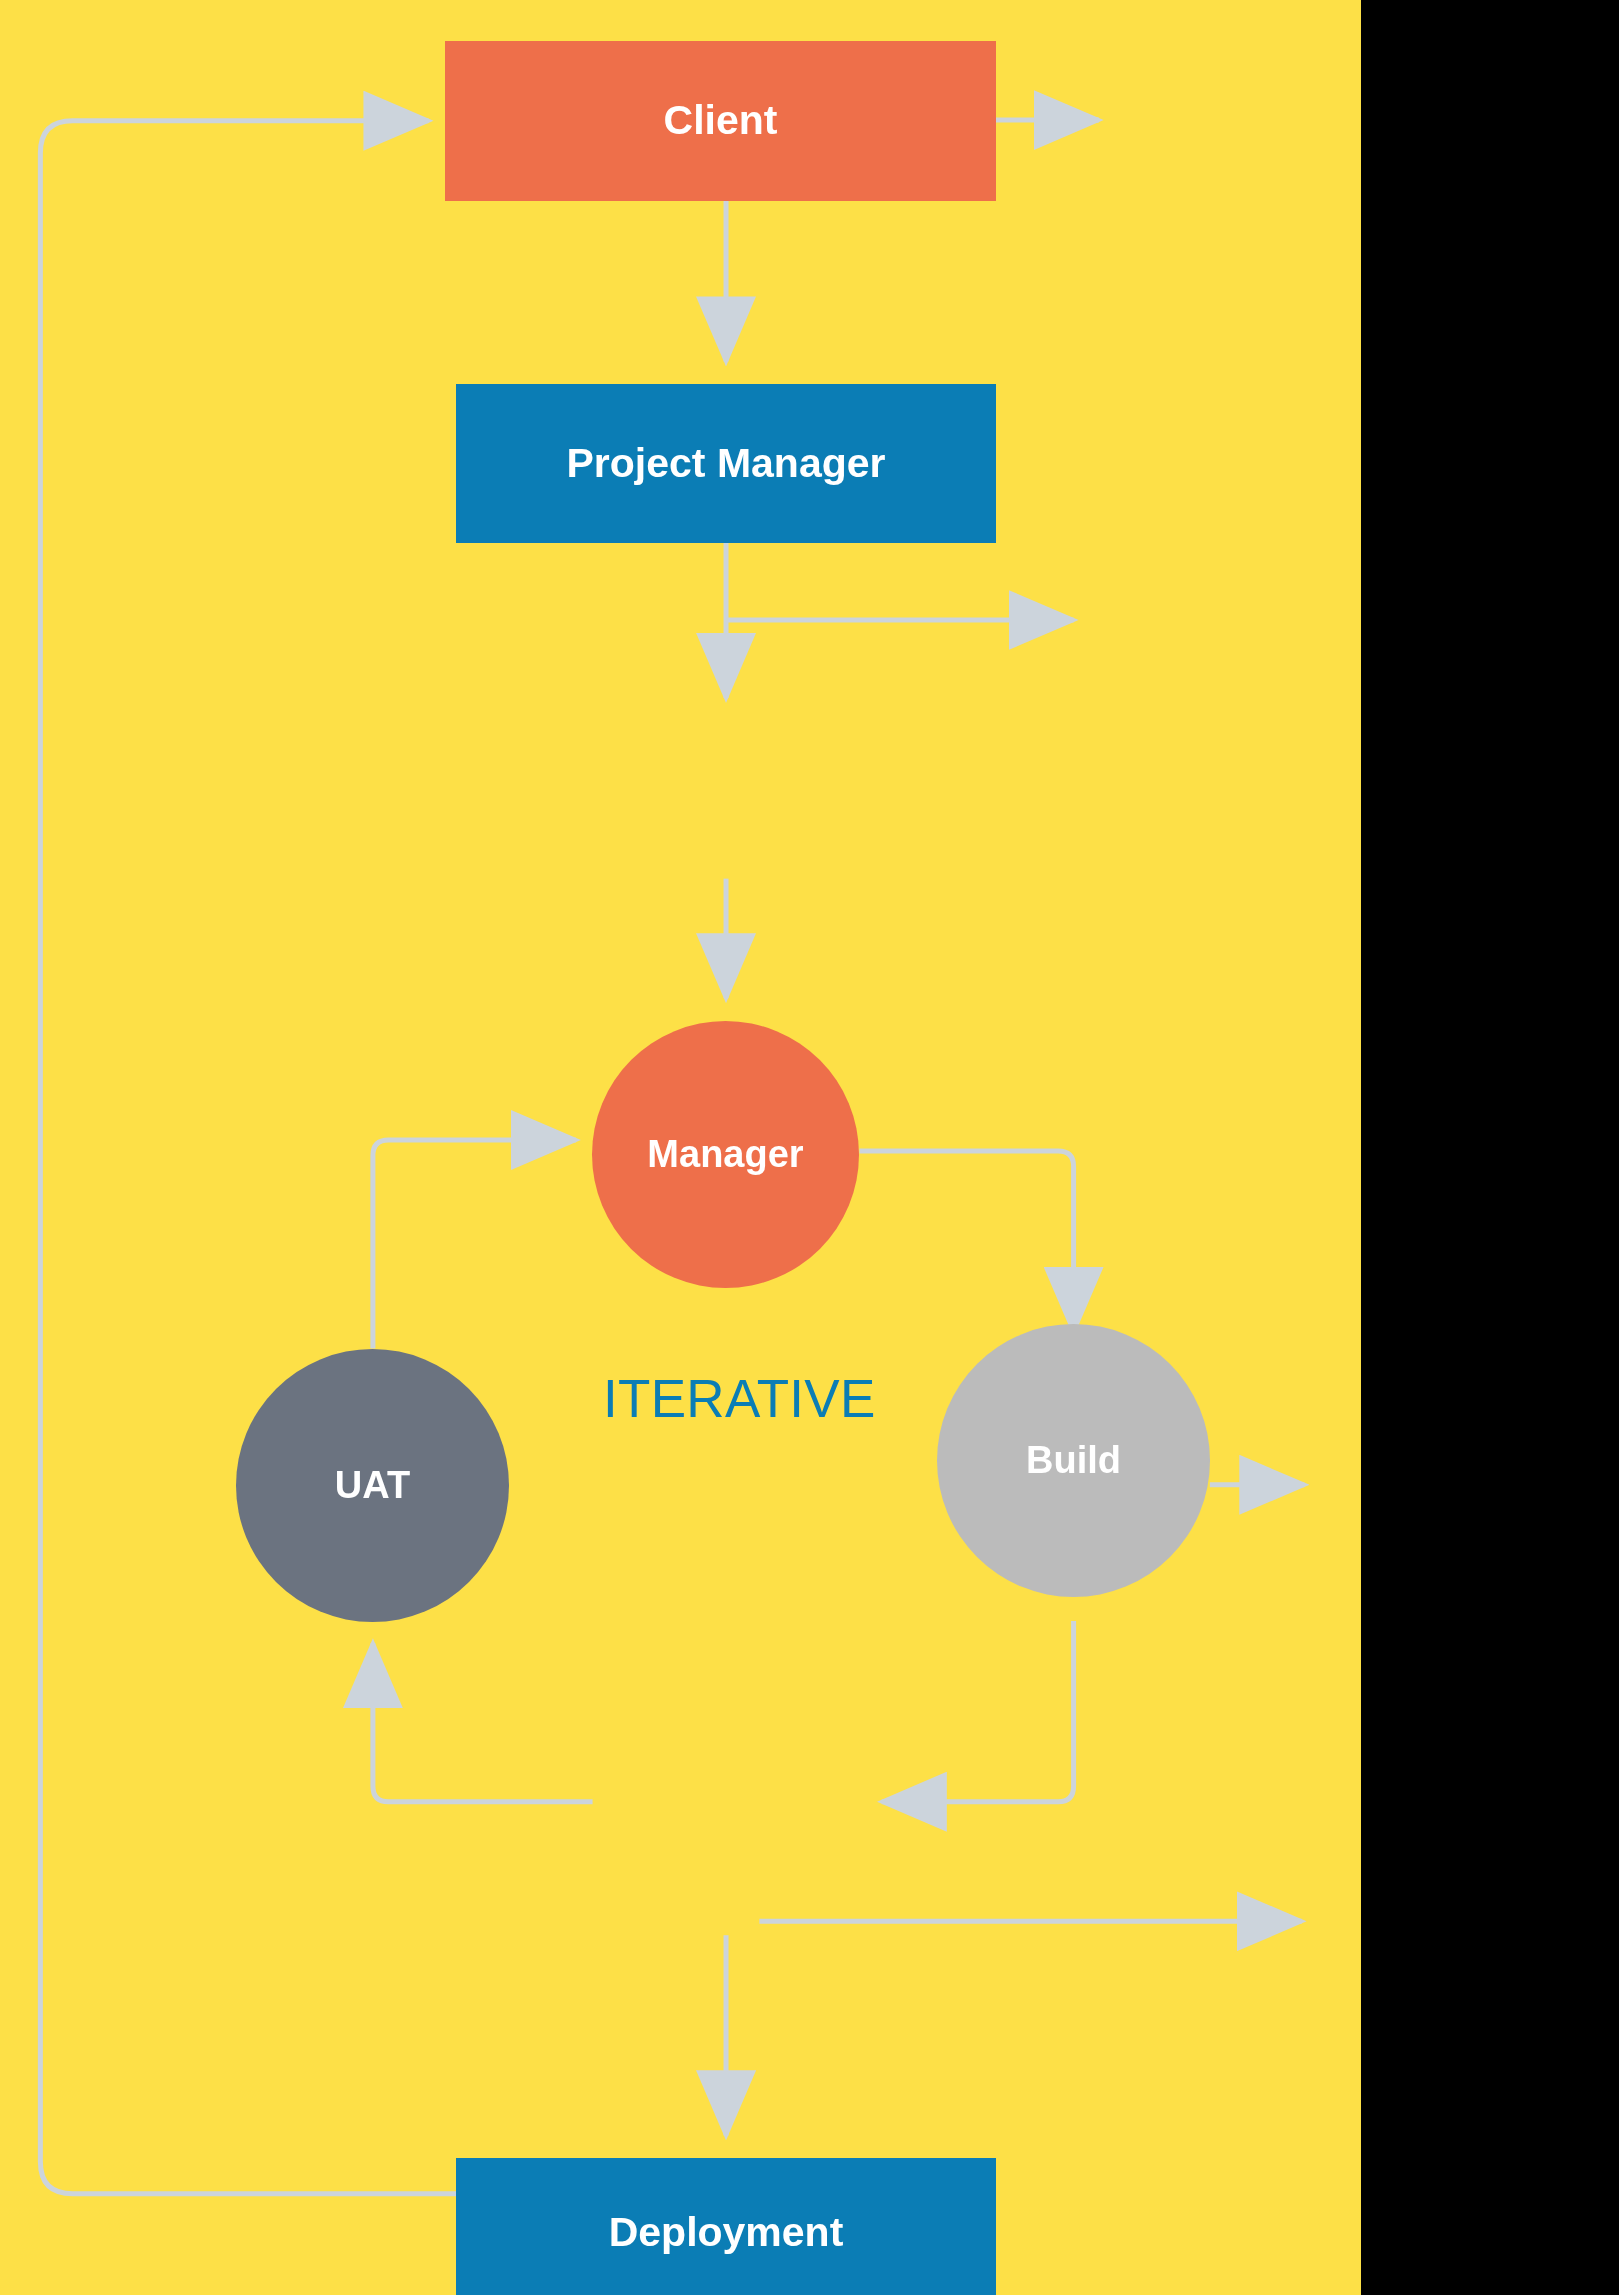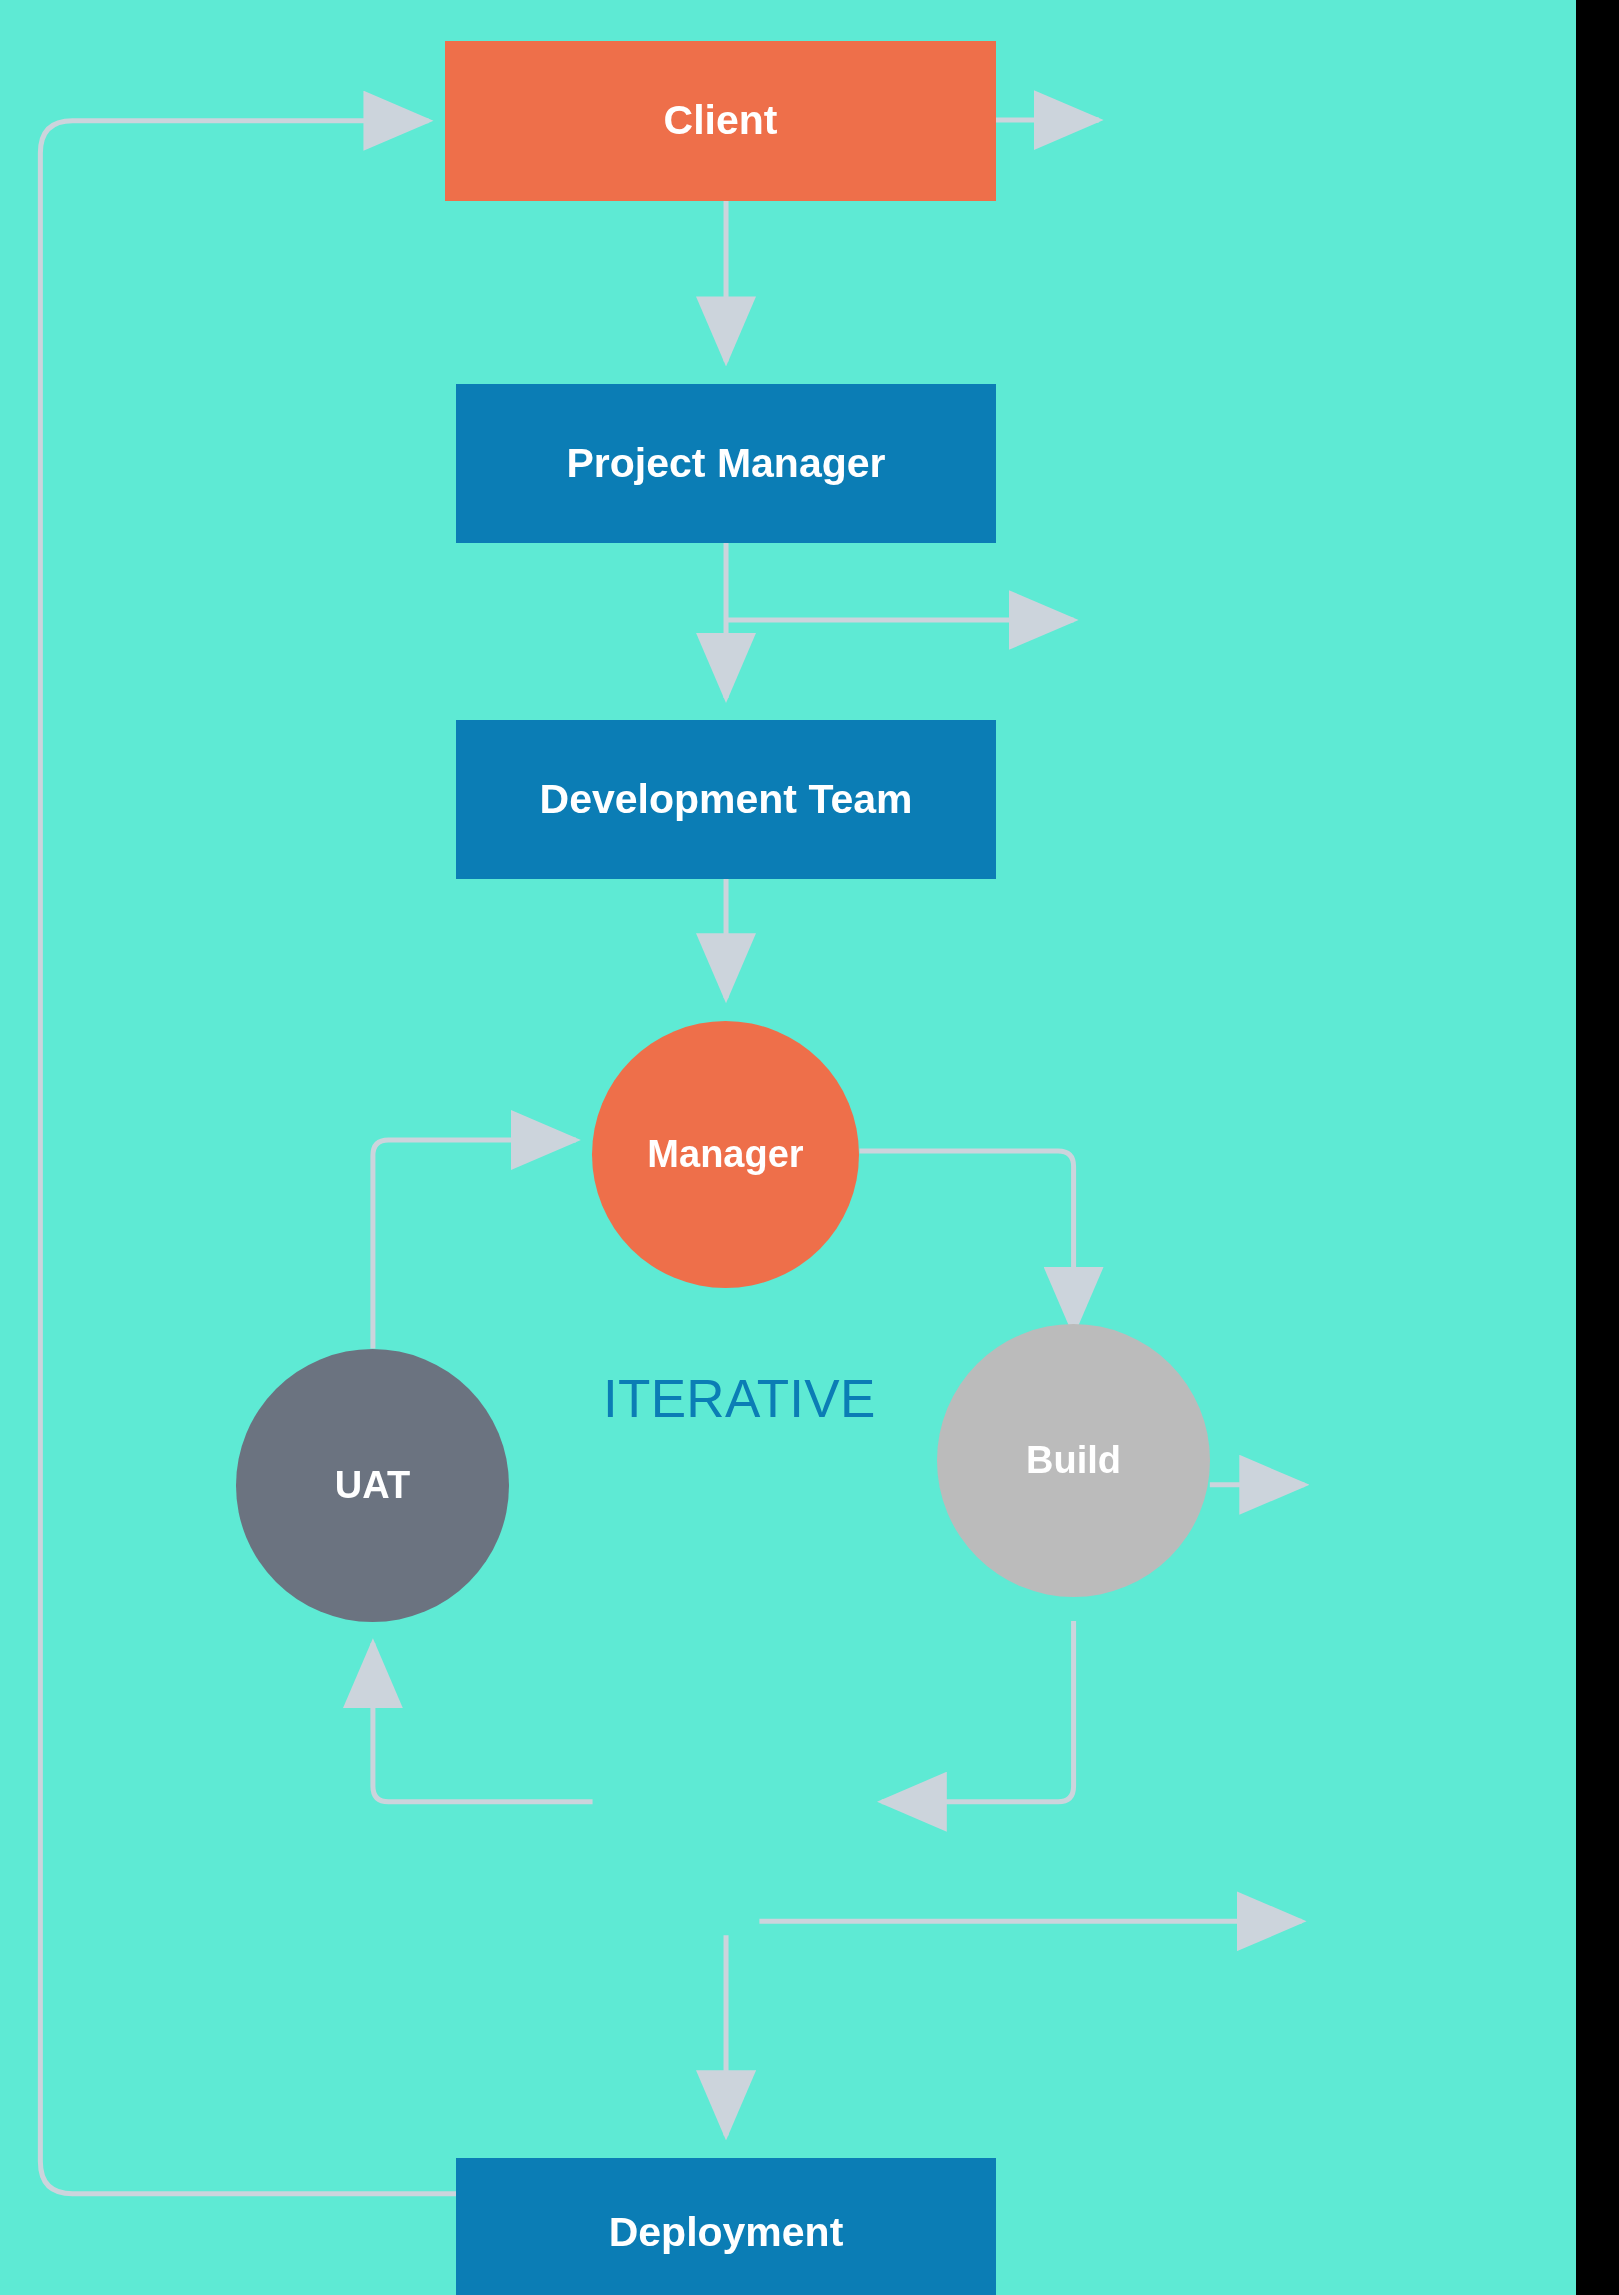--- a/index.html
+++ b/index.html
@@ -1,20 +1,20 @@
 <!DOCTYPE html>
 <html style="font-size:9px"><head>
 <meta charset="utf-8">
 <style>
   html,body{margin:0;padding:0;background:#000;}
   #stage{
     position:relative;
-    width:1576px;
+    width:1361px;
     height:2295px;
-    background:#5eead4;
+    background:#fde047;
     overflow:hidden;
     font-family:"Liberation Sans", sans-serif;
   }
   .node{
     position:absolute;
     display:flex;
     align-items:center;
     justify-content:center;
     color:#ffffff;
     font-weight:bold;
@@ -86,23 +86,20 @@
   </svg>
 
   <div class="node rect" style="left:445px; top:41px; width:551px; height:160px; background:#ee6f4a; font-size:41px;">
     <span>Client</span>
   </div>
 
   <div class="node rect" style="left:456px; top:384px; width:540px; height:159px; background:#0b7db5; font-size:41px;">
     <span>Project Manager</span>
   </div>
 
-  <div class="node rect" style="left:456px; top:720px; width:540px; height:159px; background:#0b7db5; font-size:41px;">
-    <span>Development Team</span>
-  </div>
 
   <div class="node circ" style="left:592px; top:1021px; width:267px; height:267px; background:#ee6f4a; font-size:38px;">
     <span>Manager</span>
   </div>
 
   <div class="node circ" style="left:236px; top:1349px; width:273px; height:273px; background:#6b7380; font-size:38px;text-align:center;">
     <span>UAT</span>
   </div>
 
   <div class="node circ" style="left:937px; top:1324px; width:273px; height:273px; background:#bbbbbb; font-size:38px;">

